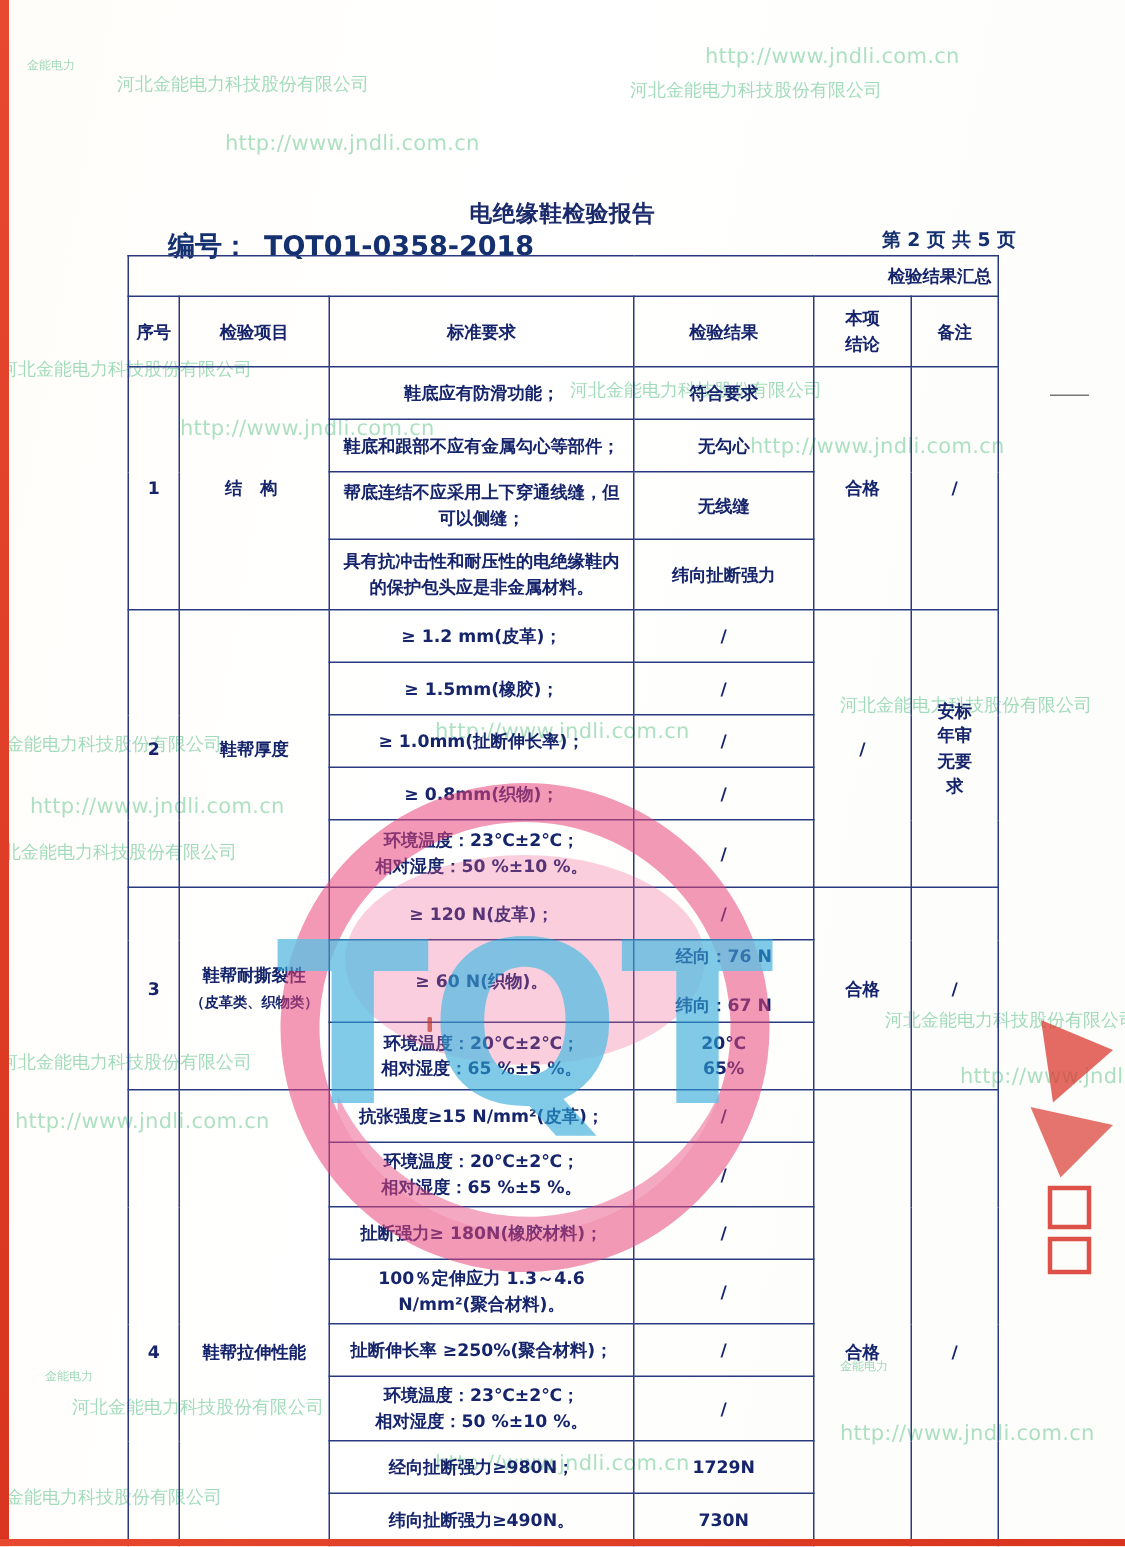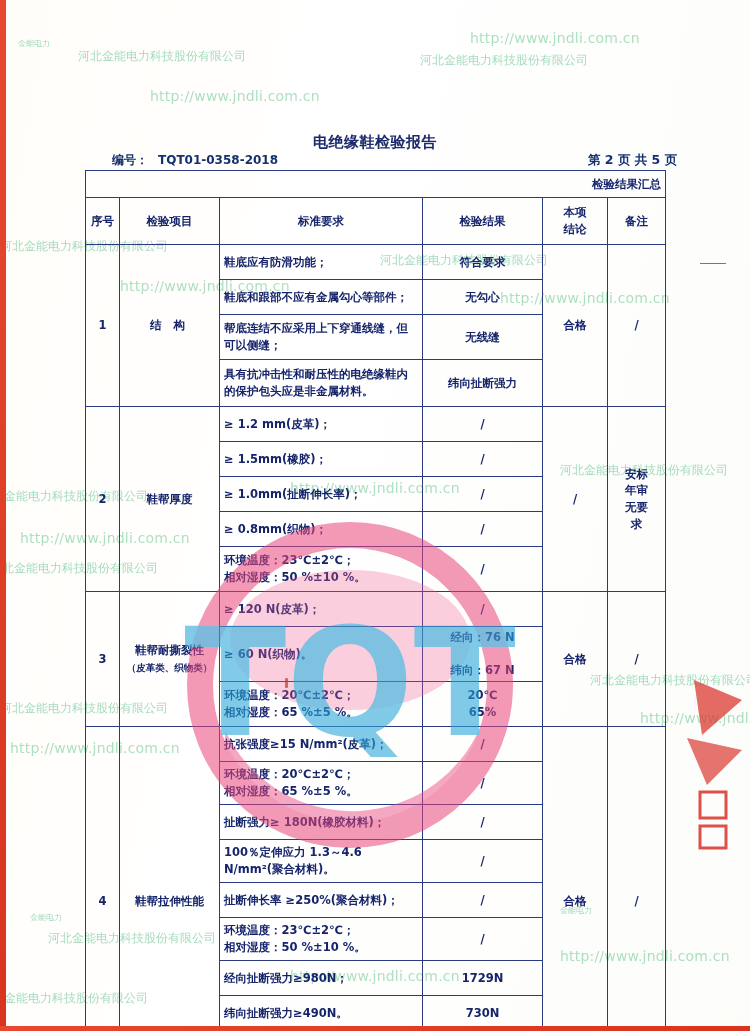--- a/index.html
+++ b/index.html
@@ -44,21 +44,21 @@
     font-family:"DejaVu Sans","Liberation Sans",sans-serif;
     letter-spacing:1px;
   }
   .doc-subtitle{
     position:absolute;top:133px;left:0;width:750px;text-align:center;
     font-size:15px;font-weight:bold;color:#1b2a6b;
     letter-spacing:.5px;
   }
   .report-no{
     position:absolute;top:152px;left:112px;
-    font-size:12px;color:#14306e;font-weight:bold;
+    font-size:18px;color:#14306e;font-weight:bold;
   }
   .report-no .val{font-weight:bold;margin-left:10px;}
   .page-no{
     position:absolute;top:152px;left:588px;
     font-size:12.5px;color:#14306e;font-weight:bold;
   }
   
   table.main{
     position:absolute;left:85px;top:170px;
     width:580px;
@@ -72,21 +72,21 @@
     padding:2px 4px;
     vertical-align:middle;
     line-height:1.45;
     color:#15246b;
     font-weight:bold;
   }
   .hdr-band{
     text-align:right;font-size:13px;font-weight:bold;height:22px;
   }
   .col-h{text-align:center;font-weight:bold;font-size:12px;height:42px;}
-  .c-left{text-align:left;padding-left:6px;}
+  .c-left{text-align:center;padding-left:6px;}
   .small{font-size:9.5px;font-weight:bold;}
   .rowtxt{height:30px;}
   .idx{text-align:center;font-size:12px;}
   .item{text-align:center;font-size:12px;letter-spacing:4px;}
   .item2{text-align:center;font-size:12px;}
   .res{text-align:center;font-size:11.5px;margin-left:32px;}
   .concl{text-align:center;font-size:12px;}
   .remark{text-align:center;font-size:12px;}
   .vert-note{
     text-align:center;font-size:11.5px;line-height:1.5;

